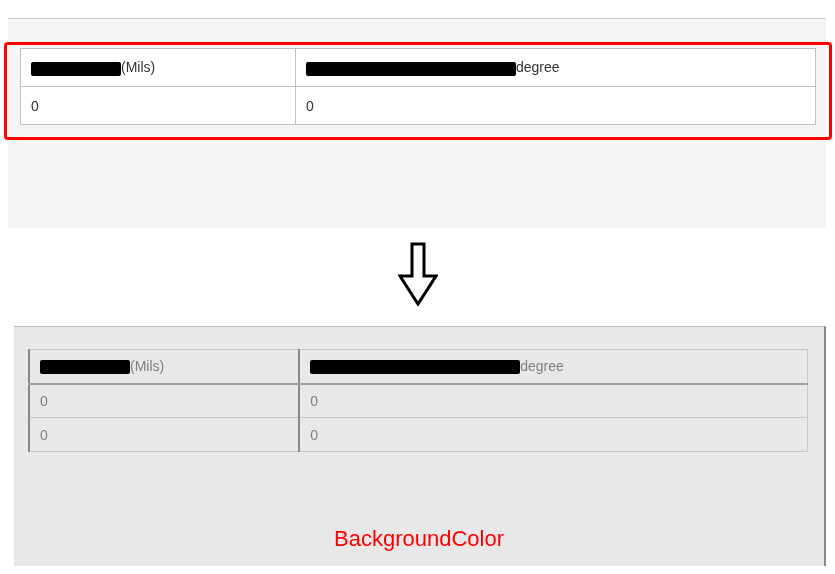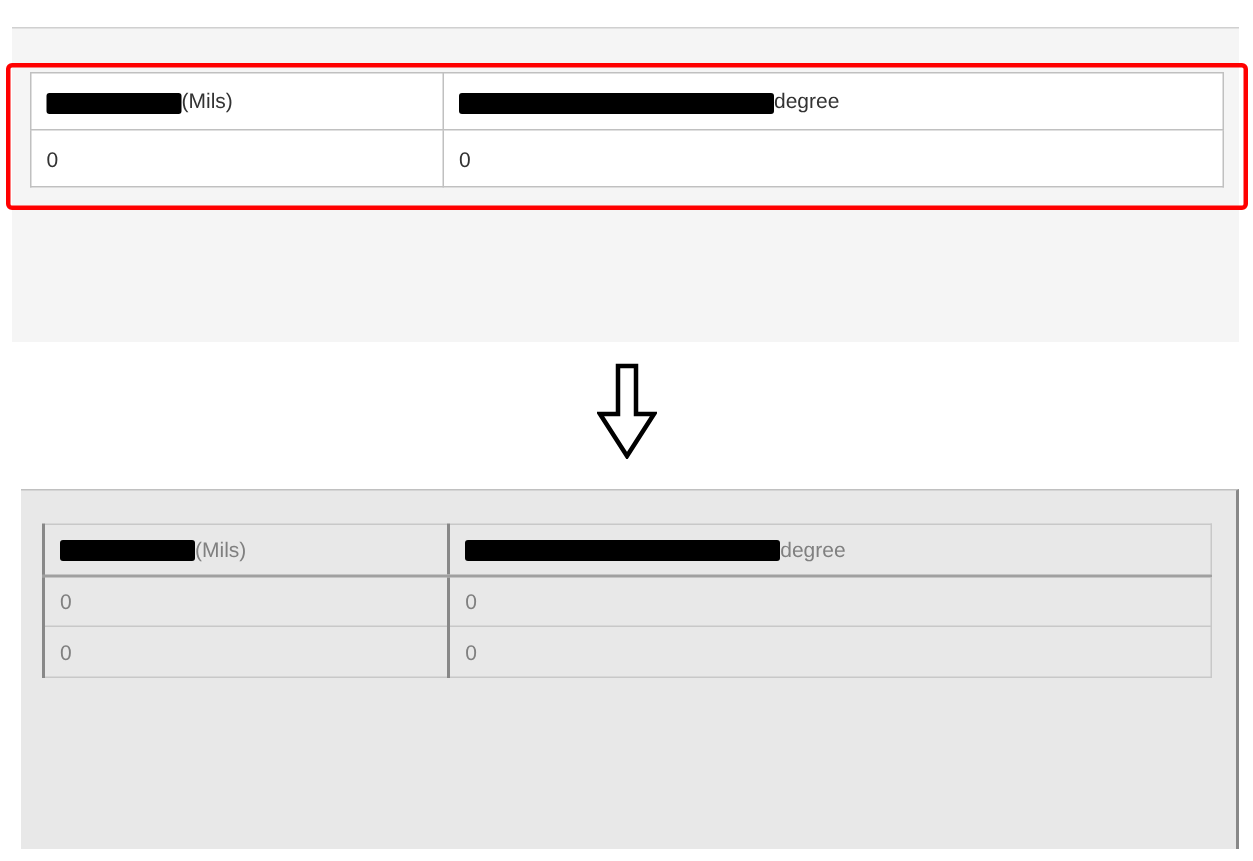--- a/index.html
+++ b/index.html
@@ -156,13 +156,14 @@
         <td class="vline-cell">0</td>
         <td class="vline-cell">0</td>
       </tr>
       <tr>
         <td class="vline-cell">0</td>
         <td class="vline-cell">0</td>
       </tr>
     </tbody>
   </table>
 
+  <div class="label-caption">BackgroundColor</div>
 </div>
 
 </body></html>

